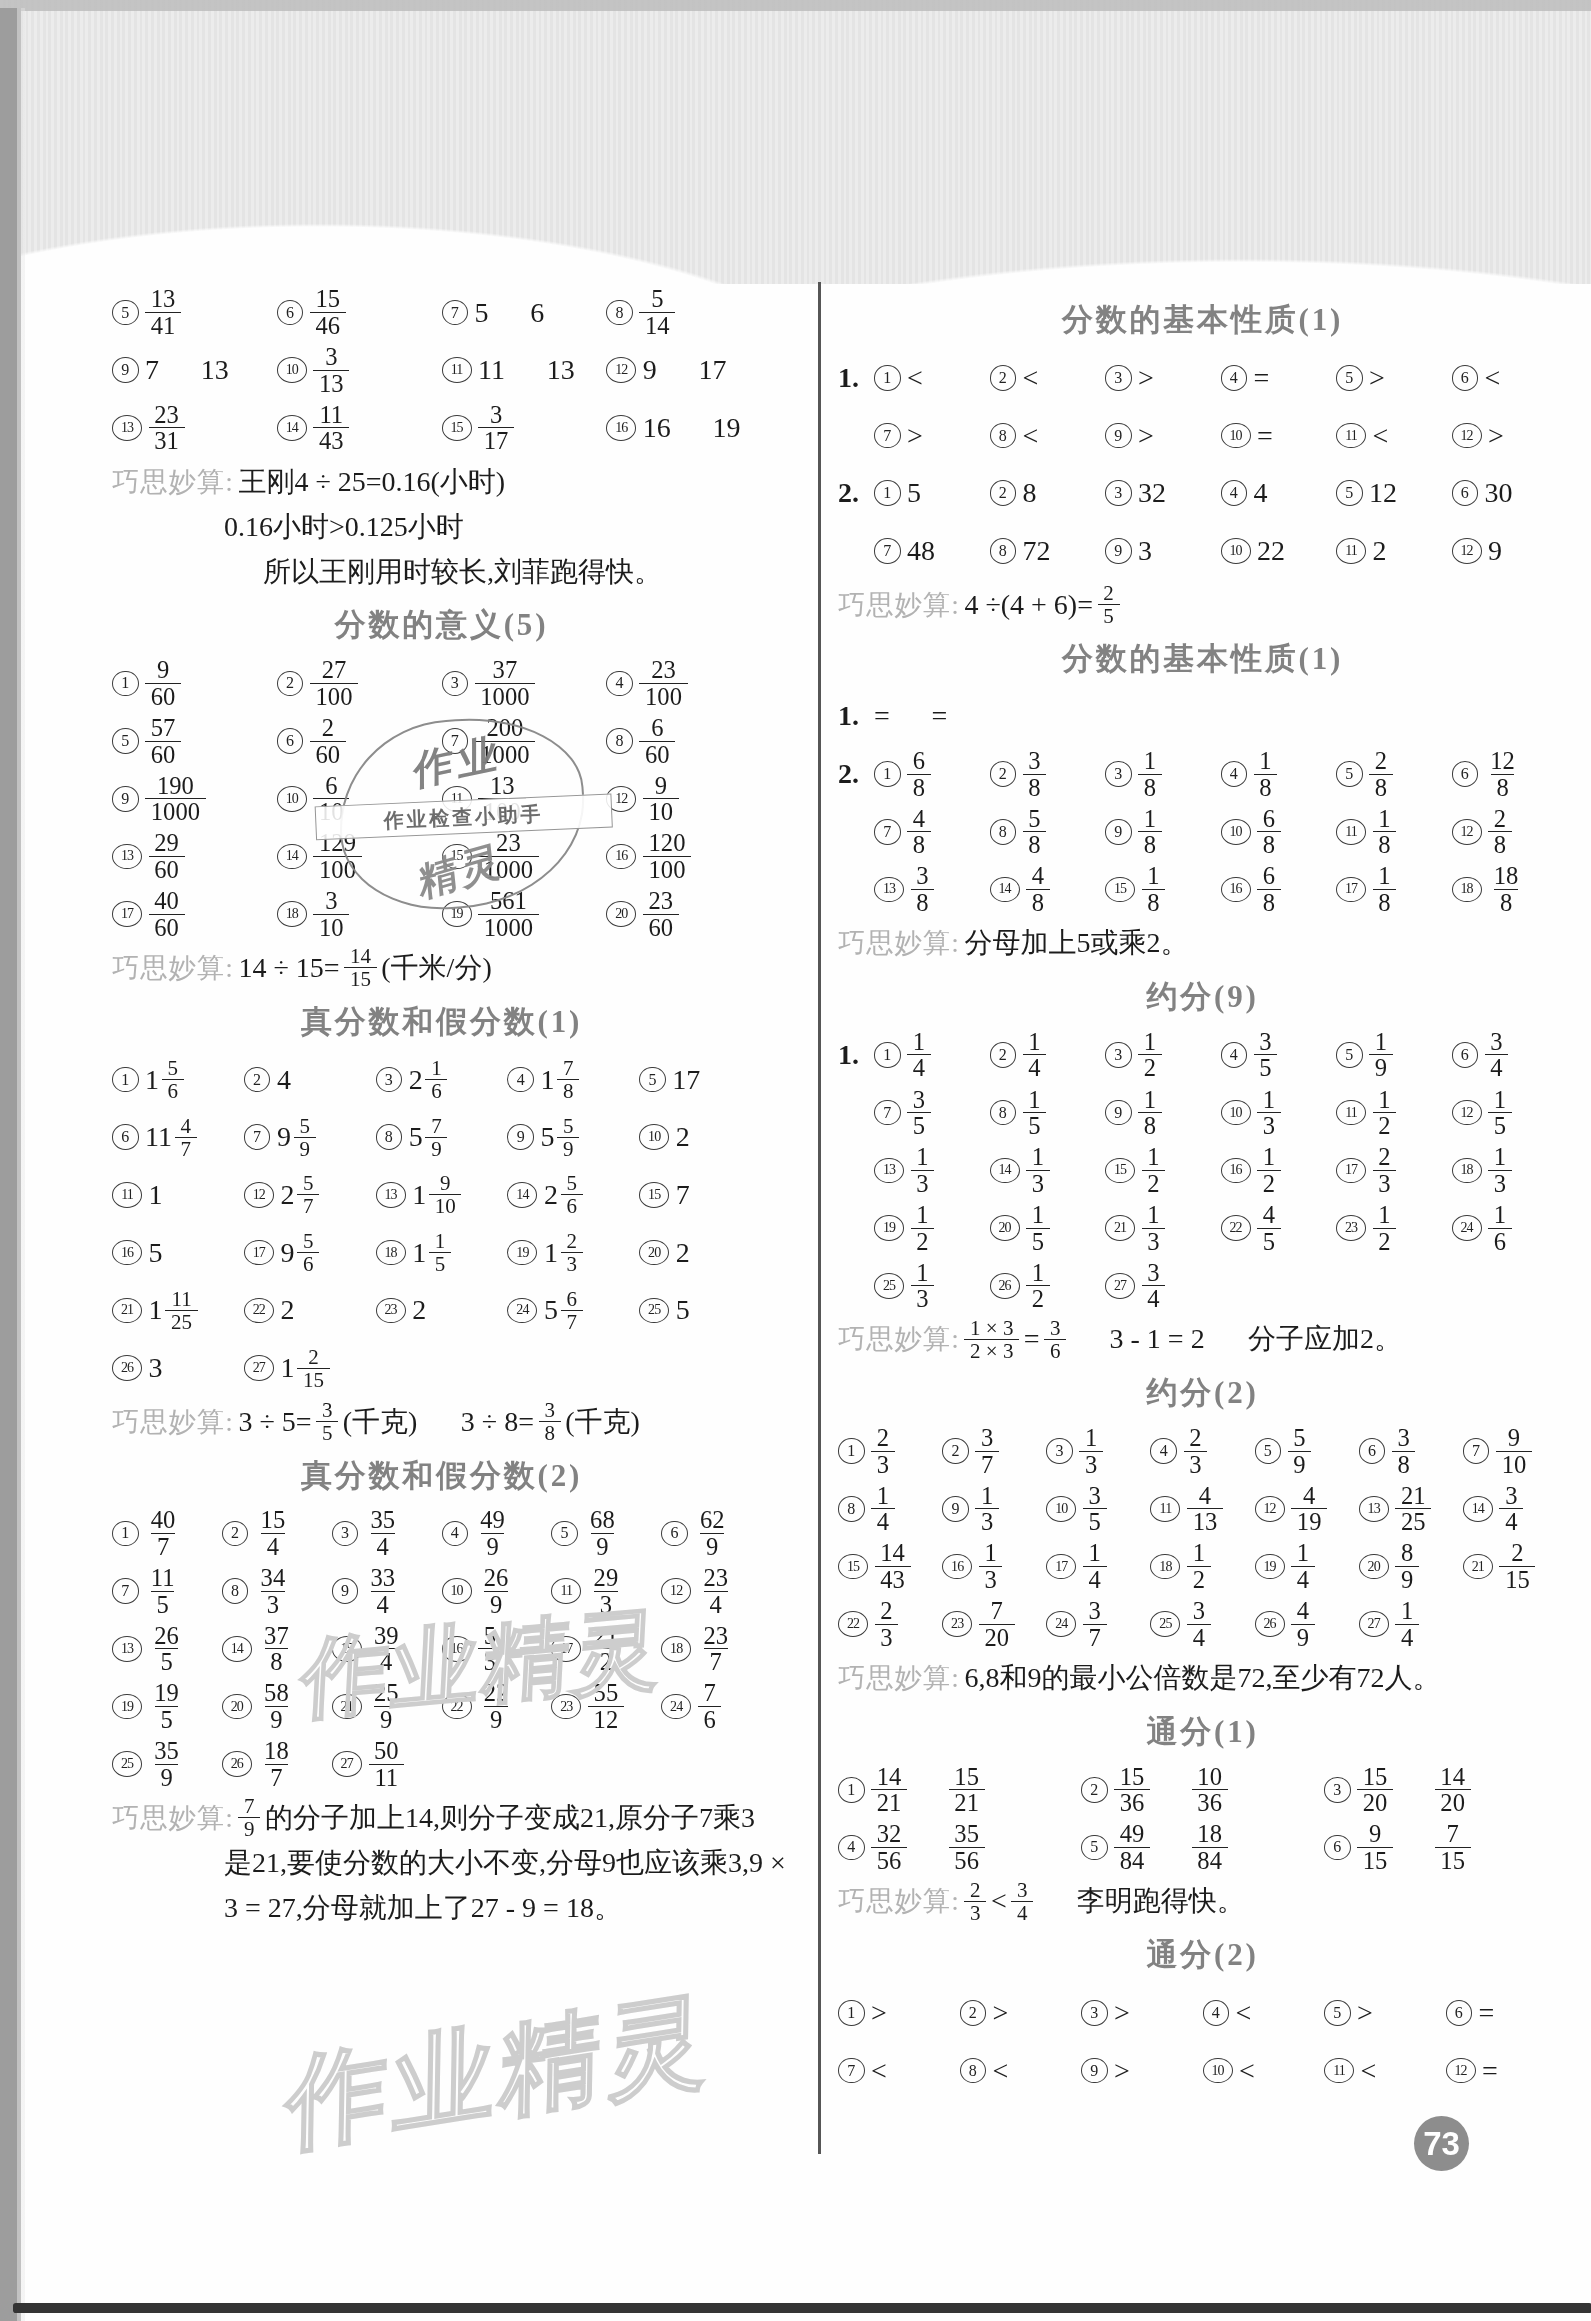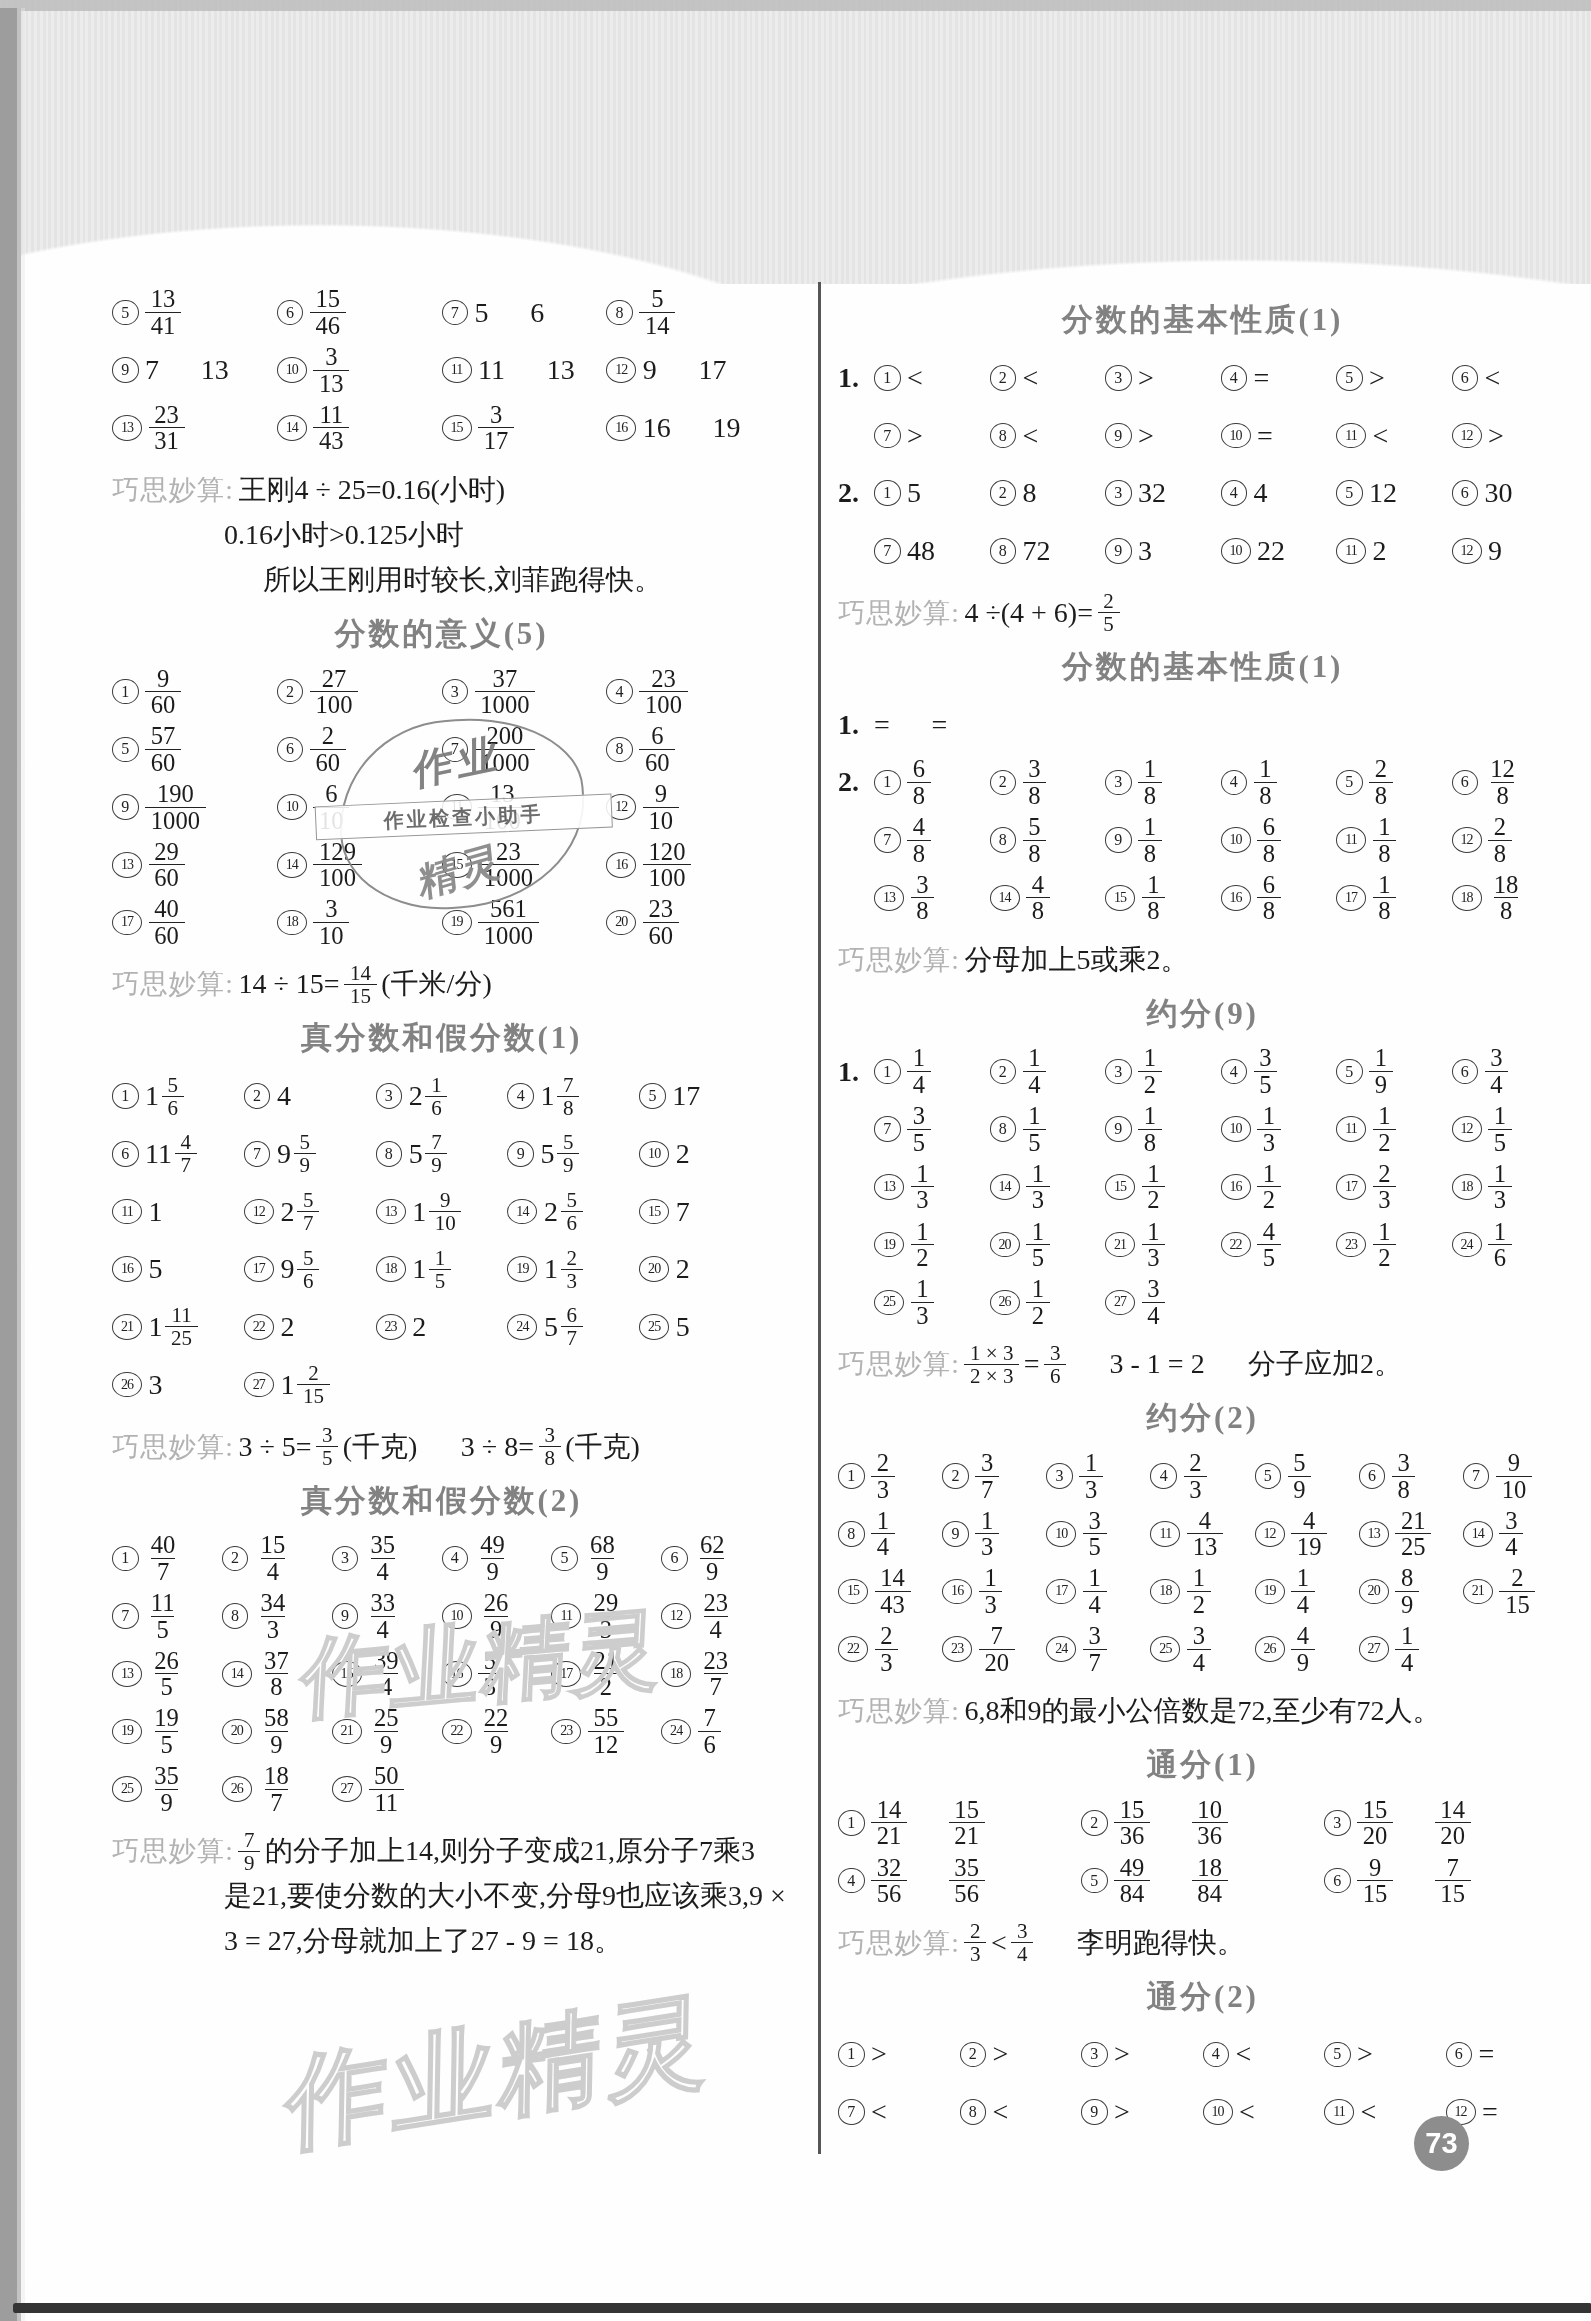--- a/index.html
+++ b/index.html
@@ -29,21 +29,21 @@
     position:absolute;left:13.2px;right:0;top:2303px;height:10.4px;z-index:3;
     background:#343434;border-radius:2.8px;
   }
   .divider{
     position:absolute;left:818px;top:282px;width:2.8px;height:1872px;
     background:#565656;z-index:1;
   }
   .page-badge{
     position:absolute;left:1414px;top:2116px;width:55px;height:55px;border-radius:50%;
     background:#8d8d8d;color:#fff;display:flex;align-items:center;justify-content:center;
-    font-size:29px;font-weight:bold;z-index:2;
+    font-size:33px;font-weight:bold;z-index:2;
     font-family:"Liberation Sans","DejaVu Sans",sans-serif;
   }
   
   .stamp{
     position:absolute;left:339px;top:719px;width:242px;height:185px;z-index:2;
     border:2.8px solid #878787;border-radius:48% 52% 55% 45%/60% 42% 58% 44%;
     transform:rotate(-4deg);pointer-events:none;opacity:.95;
   }
   .stamp .s-top{
     position:absolute;top:13.2px;left:0;right:0;text-align:center;
@@ -100,21 +100,21 @@
   .parts{display:flex;align-items:center;gap:3.8px;}
   .frac{display:inline-flex;flex-direction:column;align-items:center;font-size:24.6px;line-height:25.6px;}
   .frac .fnum{padding:0 5.7px;}
   .frac .fden{border-top:1.9px solid #222;padding:0 5.7px;}
   .mixed{display:flex;align-items:center;gap:2.8px;}
   .mixed .whole{font-size:28px;}
   .mixed .frac,.note .frac{font-size:21px;line-height:22px;}
   .mixed .frac .fden,.note .frac .fden{border-top-width:1.9px;}
   .val{font-size:28px;white-space:pre;}
   .sp{display:inline-block;width:34px;}
-  .notes{margin-top:13px;}
+  .notes{margin-top:4px;}
   .note{display:flex;align-items:center;min-height:45px;font-size:27.4px;gap:4.7px;}
   .note .label{color:#b2b2b2;letter-spacing:0.9px;flex:none;}
   .note .txt{white-space:pre;}
   .note.indent1{padding-left:112px;}
   .note.indent2{padding-left:151px;}
 </style>
 </head>
 <body>
 
 <div class="top-band"></div>

